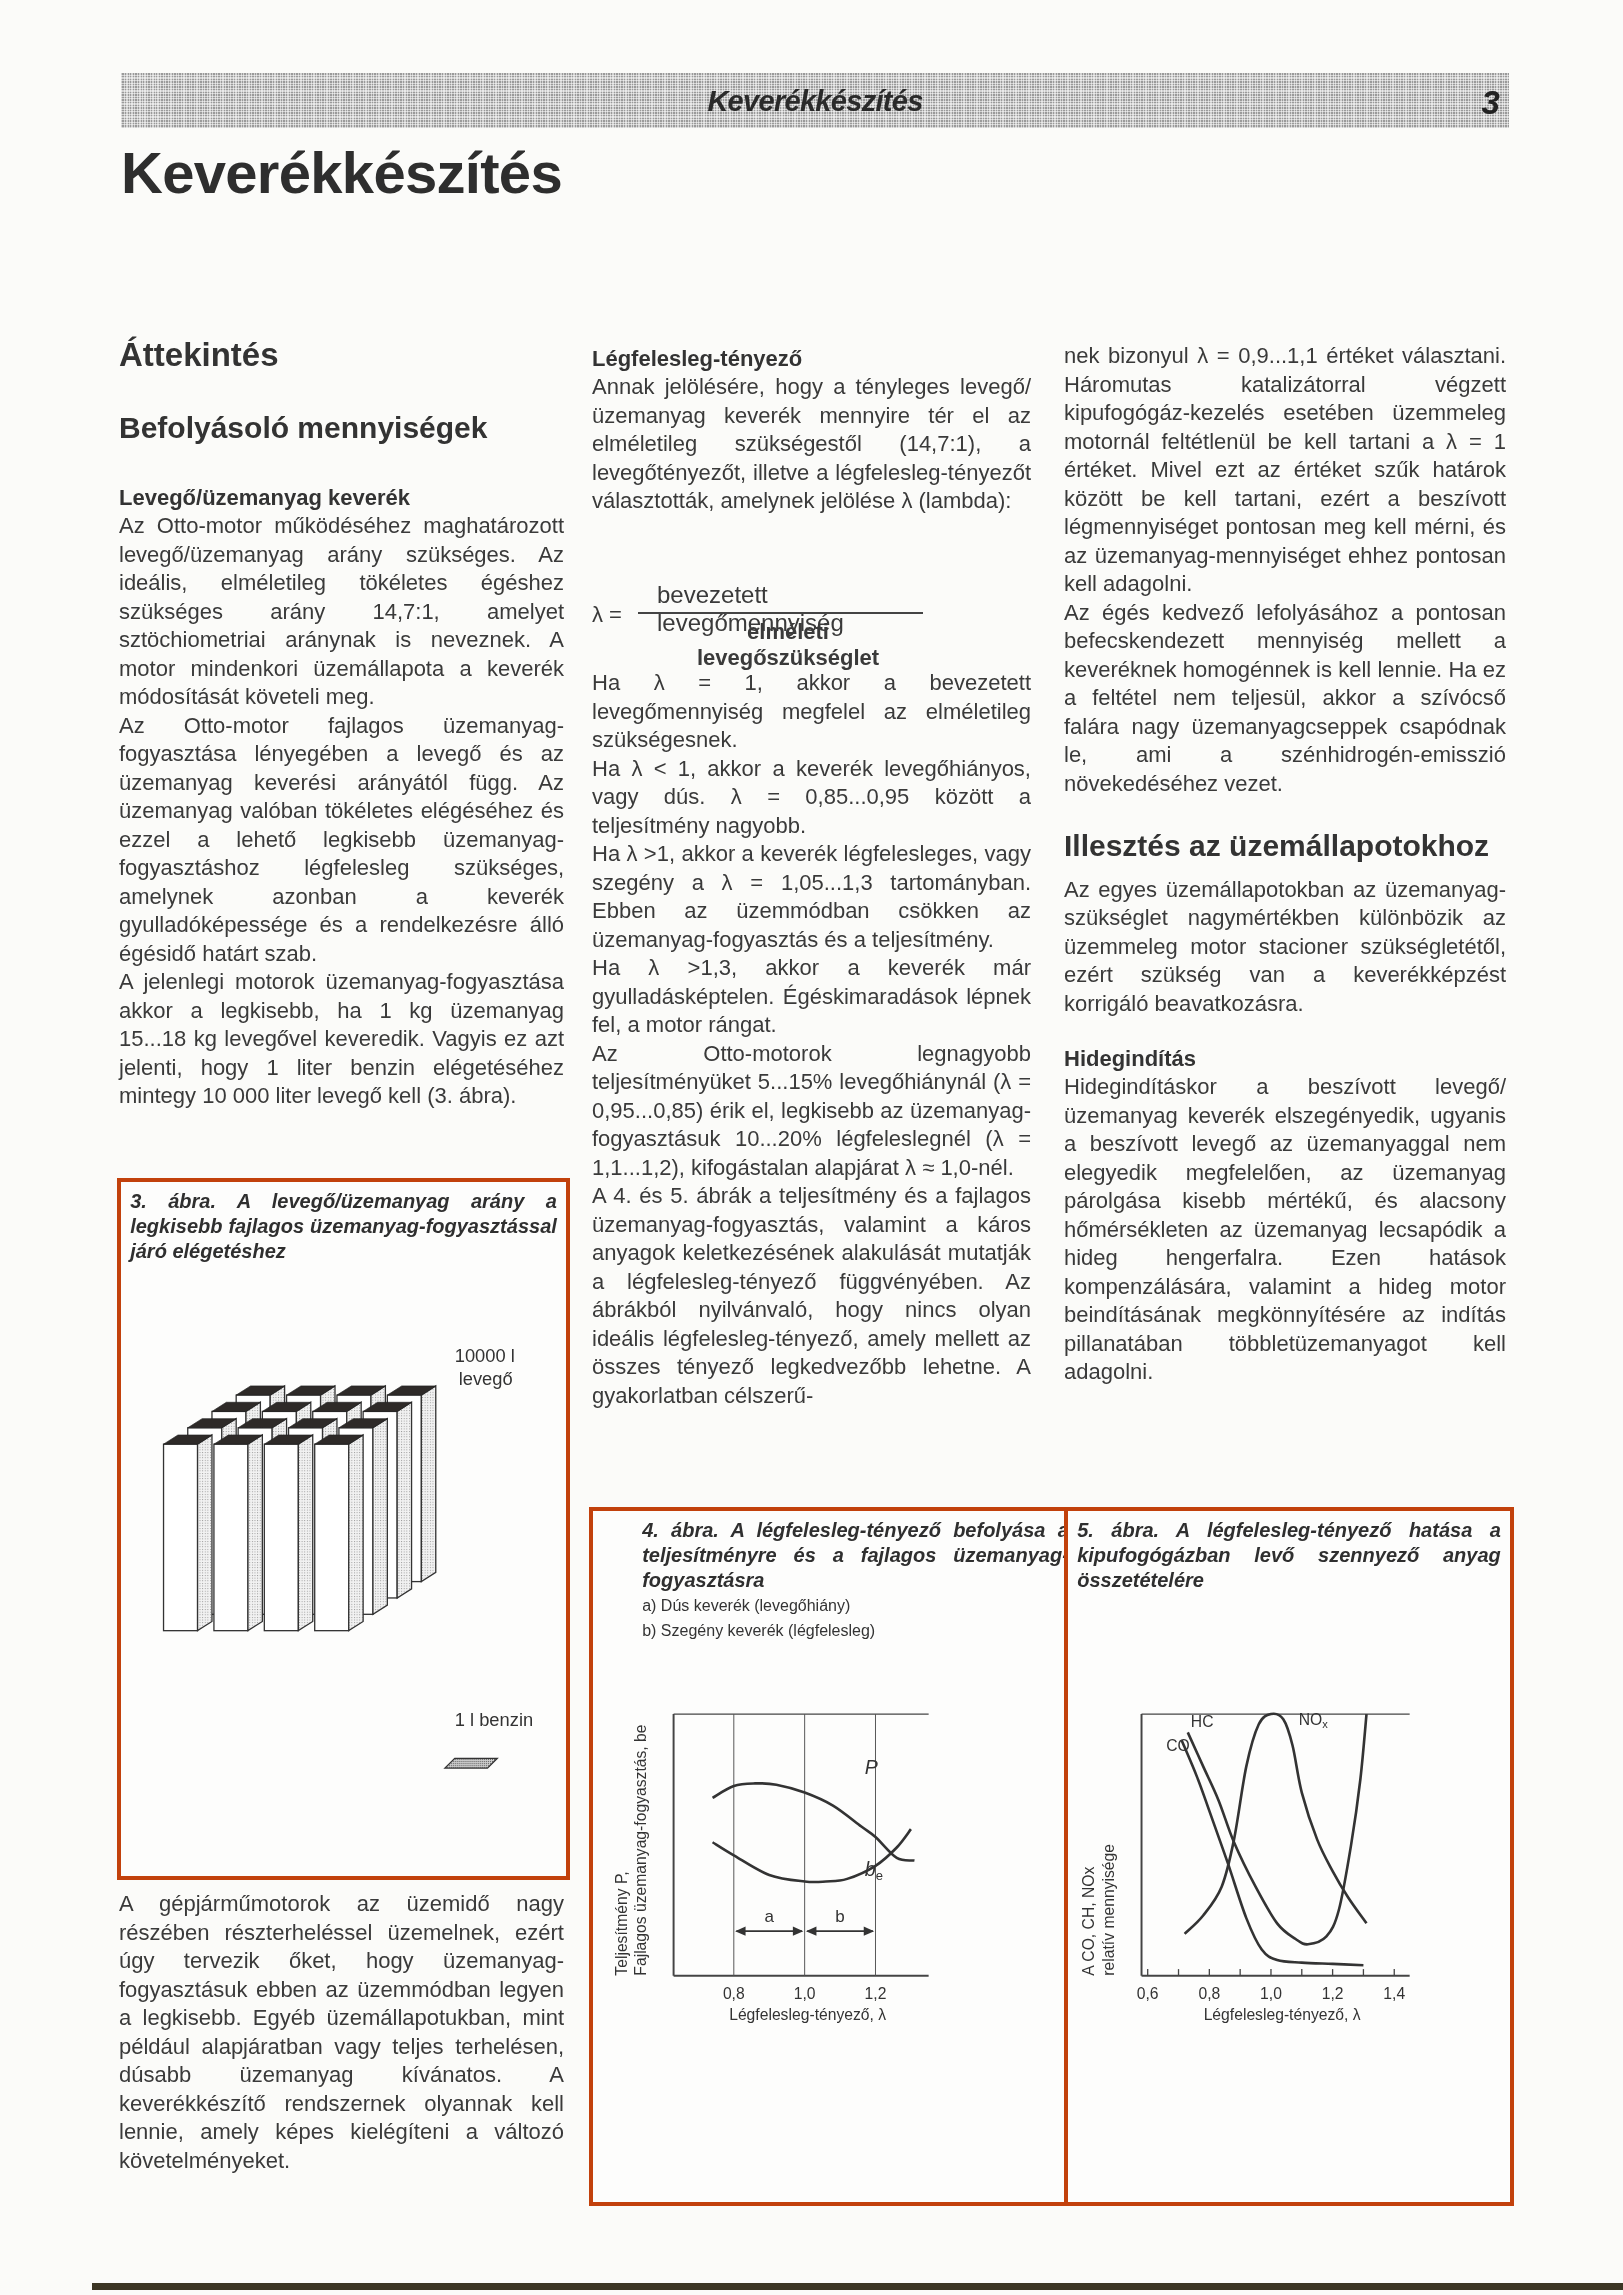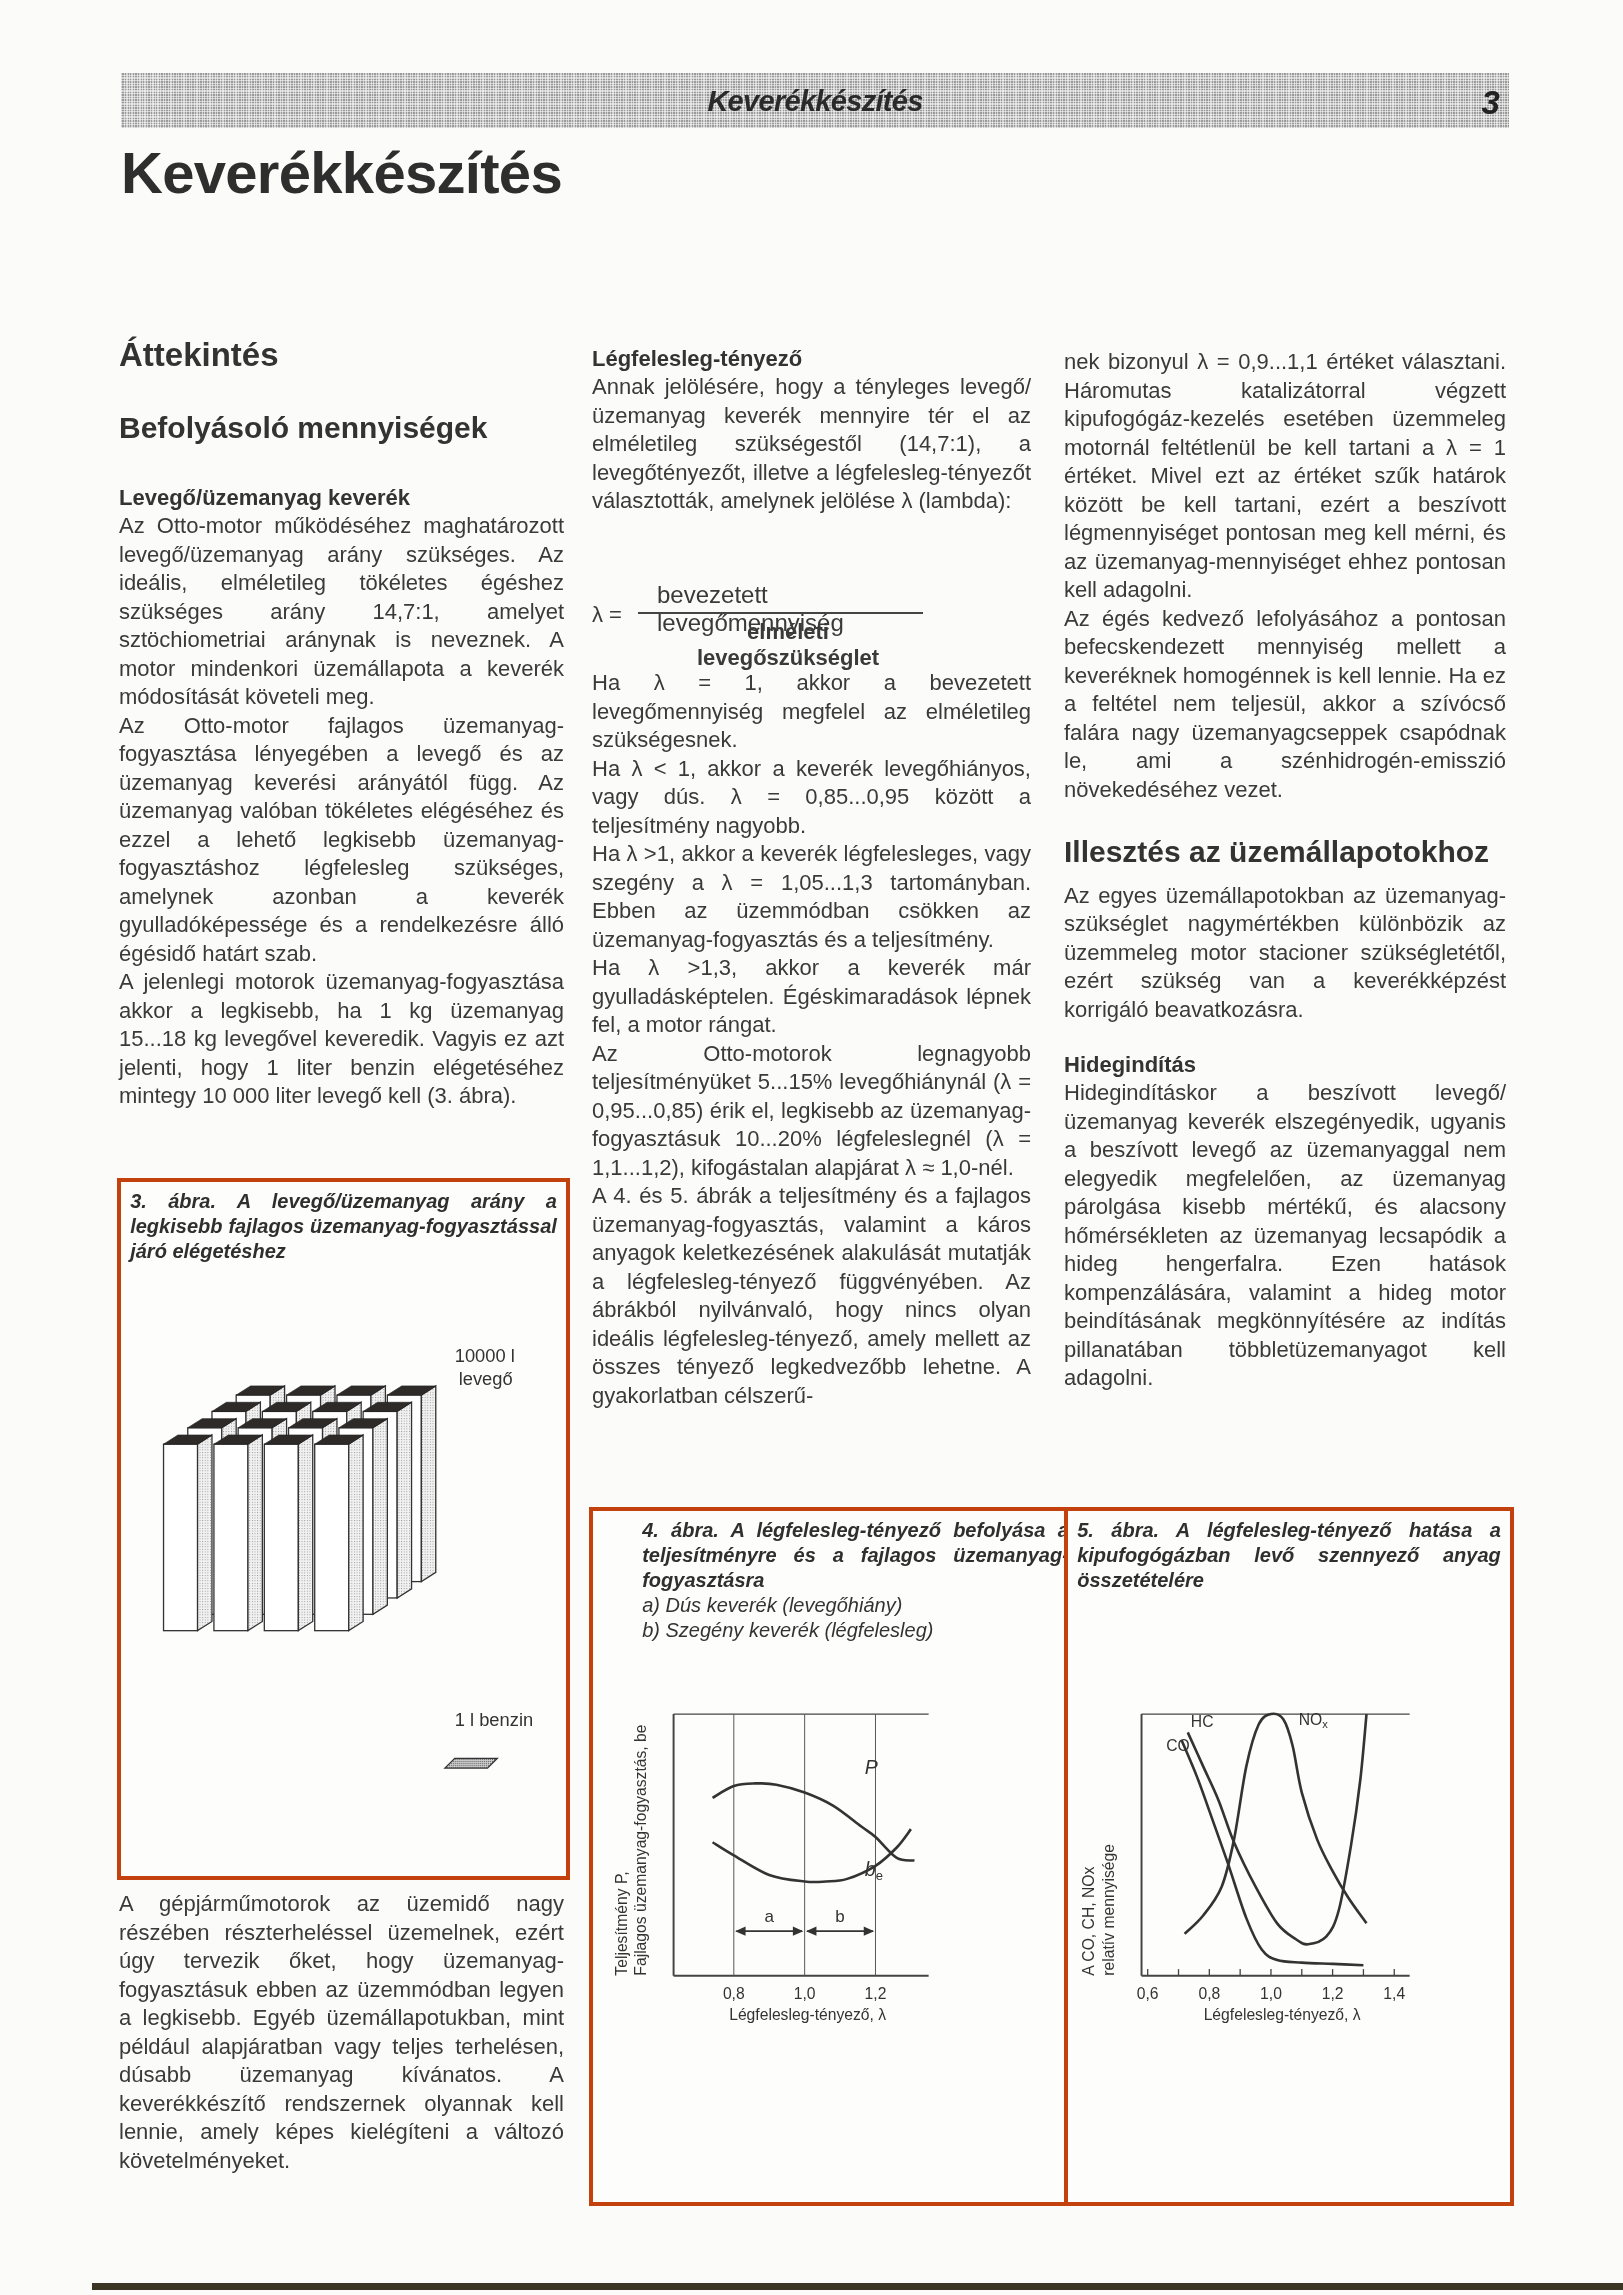--- a/index.html
+++ b/index.html
@@ -13,21 +13,21 @@
     font-style:italic; font-weight:bold; color:#2a2a2a; font-family:"Liberation Sans Narrow","Liberation Sans",sans-serif; letter-spacing:-0.7px; }
   .header-page { position:absolute; right:9.2px; top:10.5px; font-size:33px; font-weight:bold; font-style:italic; color:#222; }
   .page-title { position:absolute; left:121px; top:139px; font-size:58px; font-weight:bold; color:#2e2e2e; letter-spacing:-0.7px; }
   .col { position:absolute; font-size:22px; line-height:28.5px; text-align:justify; }
   .col p { margin:0; }
   .h1 { font-size:33px; font-weight:bold; color:#333; margin:0; line-height:39px; }
   .h2 { font-size:30px; font-weight:bold; color:#333; margin:0; line-height:38px; }
   .h3 { font-size:22px; font-weight:bold; color:#333; margin:0; line-height:29px; }
   .figbox { position:absolute; border:4px solid #c2410c; background:#fdfdfc; }
   .figcap { font-size:20px; line-height:25px; font-weight:bold; font-style:italic; color:#2f2f2f; margin:6.5px 9.2px 0 9.2px; text-align:justify; }
-  .figsub { font-size:20px; line-height:25px; font-style:italic; color:#333; margin:0 9.2px; }
+  .figsub { font-size:16px; line-height:25px; color:#333; margin:0 9.2px; }
   .formula { position:absolute; left:592px; top:576px; width:419px; height:79px; }
   .formula .lam { position:absolute; left:0; top:26px; font-size:22px; }
   .formula .num { position:absolute; left:65px; width:262px; top:5.2px; text-align:left; font-size:24px; }
   .formula .bar { position:absolute; left:46px; width:285px; top:36px; border-top:2px solid #444; }
   .formula .den { position:absolute; left:65px; width:262px; top:43px; text-align:center; font-size:22px;font-weight:bold; }
   .bottom-rule { position:absolute; left:92px; top:2283px; width:1532px; height:6.5px; background:#3b3524; }
   svg text { font-family:"Liberation Sans", sans-serif; fill:#333; }
 </style>
 </head>
 <body>
@@ -167,21 +167,21 @@
 
 <div class="col" style="left:592px; top:669px; width:439px;">
   <p>Ha λ = 1, akkor a bevezetett levegőmennyiség megfelel az elméletileg szükségesnek.</p>
   <p>Ha λ &lt; 1, akkor a keverék levegőhiányos, vagy dús. λ = 0,85...0,95 között a teljesítmény nagyobb.</p>
   <p>Ha λ &gt;1, akkor a keverék légfelesleges, vagy szegény a λ = 1,05...1,3 tartományban. Ebben az üzemmódban csökken az üzemanyag-fogyasztás és a teljesítmény.</p>
   <p>Ha λ &gt;1,3, akkor a keverék már gyulladásképtelen. Égéskimaradások lépnek fel, a motor rángat.</p>
   <p>Az Otto-motorok legnagyobb teljesítményüket 5...15% levegőhiánynál (λ = 0,95...0,85) érik el, legkisebb az üzemanyag-fogyasztásuk 10...20% légfeleslegnél (λ = 1,1...1,2), kifogástalan alapjárat λ ≈ 1,0-nél.</p>
   <p>A 4. és 5. ábrák a teljesítmény és a fajlagos üzemanyag-fogyasztás, valamint a káros anyagok keletkezésének alakulását mutatják a légfelesleg-tényező függvényében. Az ábrákból nyilvánvaló, hogy nincs olyan ideális légfelesleg-tényező, amely mellett az összes tényező legkedvezőbb lehetne. A gyakorlatban célszerű-</p>
 </div>
 
-<div class="col" style="left:1064px; top:342px; width:442px;margin-top:6px;">
+<div class="col" style="left:1064px; top:342px; width:442px;">
   <p>nek bizonyul λ = 0,9...1,1 értéket választani. Háromutas katalizátorral végzett kipufogógáz-kezelés esetében üzemmeleg motornál feltétlenül be kell tartani a λ = 1 értéket. Mivel ezt az értéket szűk határok között be kell tartani, ezért a beszívott légmennyiséget pontosan meg kell mérni, és az üzemanyag-mennyiséget ehhez pontosan kell adagolni.</p>
   <p>Az égés kedvező lefolyásához a pontosan befecskendezett mennyiség mellett a keveréknek homogénnek is kell lennie. Ha ez a feltétel nem teljesül, akkor a szívócső falára nagy üzemanyagcseppek csapódnak le, ami a szénhidrogén-emisszió növekedéséhez vezet.</p>
   <p class="h2" style="margin-top:29px; line-height:37px;">Illesztés az üzemállapotokhoz</p>
   <p style="margin-top:11.8px;">Az egyes üzemállapotokban az üzemanyag-szükséglet nagymértékben különbözik az üzemmeleg motor stacioner szükségletétől, ezért szükség van a keverékképzést korrigáló beavatkozásra.</p>
   <p class="h3" style="margin-top:26px;">Hidegindítás</p>
   <p>Hidegindításkor a beszívott levegő/üzemanyag keverék elszegényedik, ugyanis a beszívott levegő az üzemanyaggal nem elegyedik megfelelően, az üzemanyag párolgása kisebb mértékű, és alacsony hőmérsékleten az üzemanyag lecsapódik a hideg hengerfalra. Ezen hatások kompenzálására, valamint a hideg motor beindításának megkönnyítésére az indítás pillanatában többletüzemanyagot kell adagolni.</p>
 </div>
 
 <div class="figbox" style="left:589px; top:1507px; width:445px; height:691px;padding-left:40px;">
   <div class="figcap">4. ábra. A légfelesleg-tényező befolyása a teljesítményre és a fajlagos üzemanyag-fogyasztásra</div>

